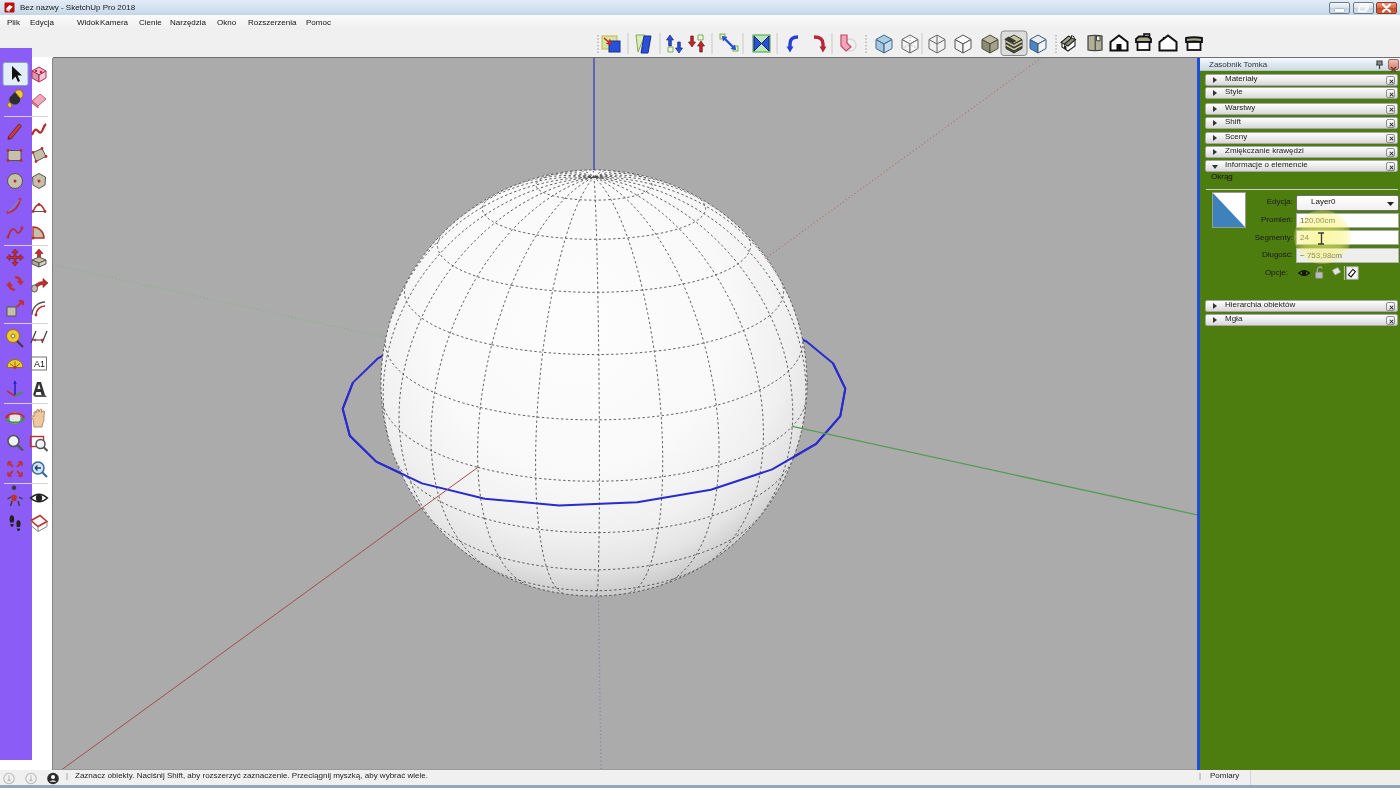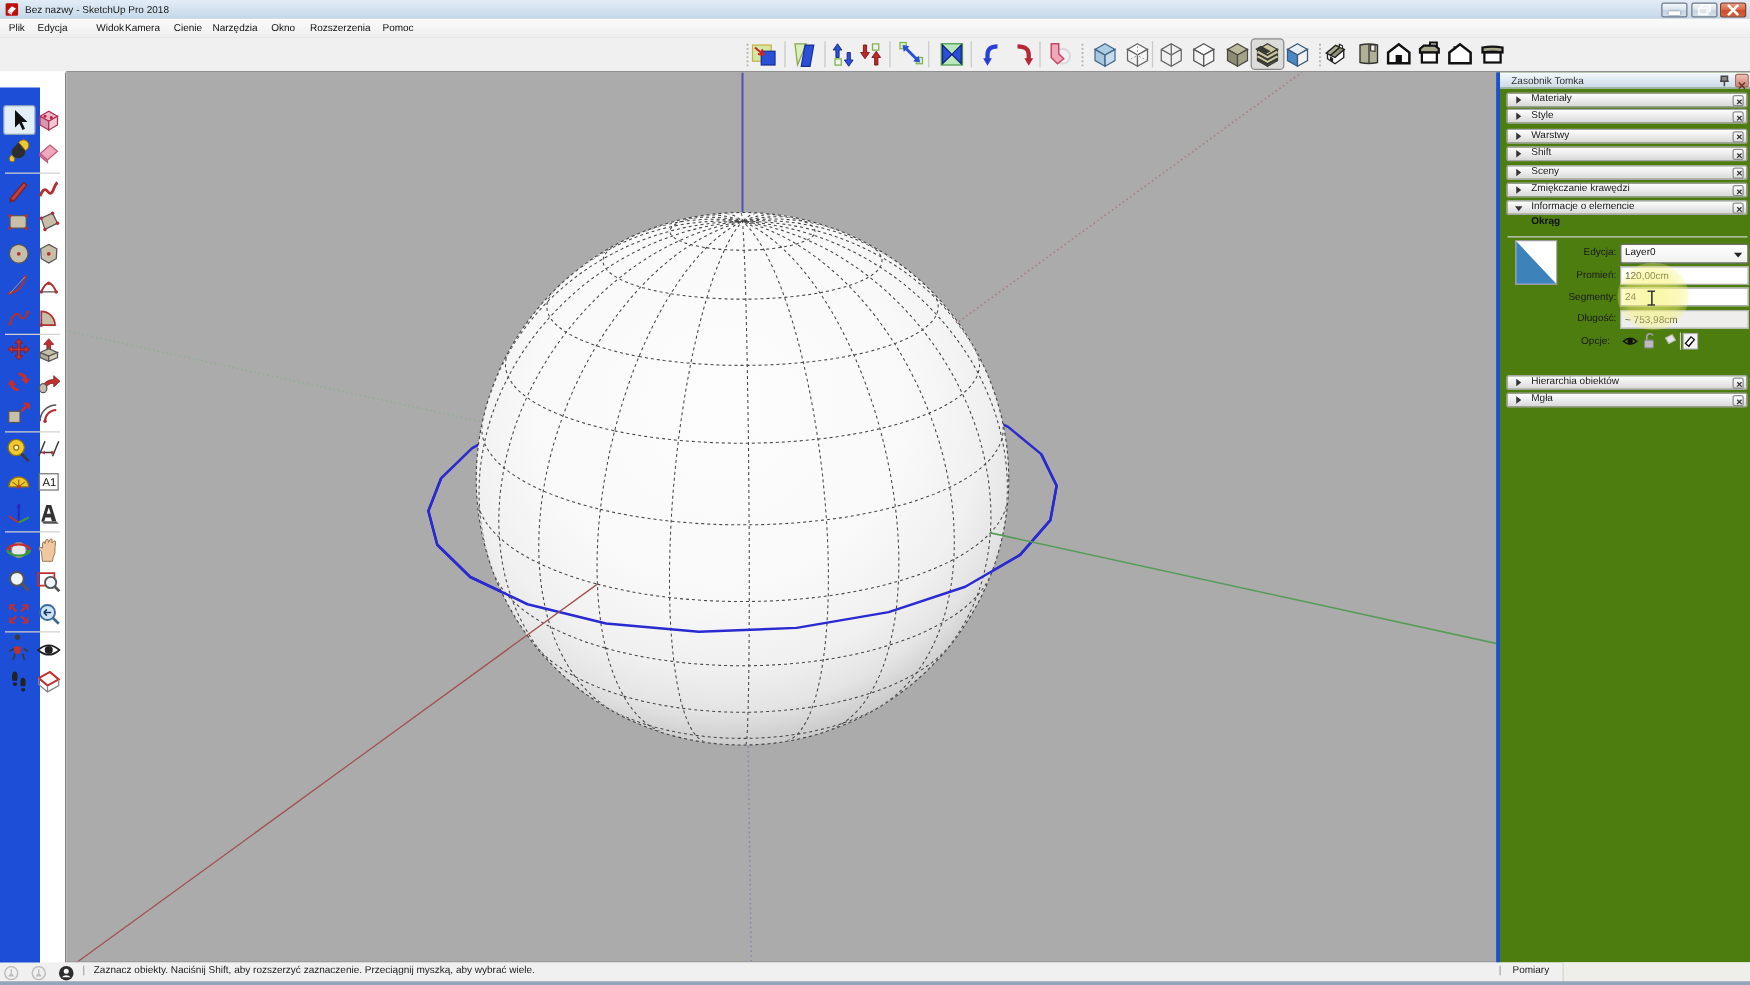--- a/index.html
+++ b/index.html
@@ -1,21 +1,21 @@
 <!DOCTYPE html>
 <html><head><meta charset="utf-8"><style>
 *{margin:0;padding:0;box-sizing:border-box}
 html,body{width:1400px;height:788px;overflow:hidden;font-family:"Liberation Sans",sans-serif;-webkit-font-smoothing:antialiased}
 .abs{position:absolute}
 #titlebar{position:absolute;left:0;top:0;width:1400px;height:30px;background:linear-gradient(#e2ecf6 0%,#cdddec 40%,#b9cde2 60%,#c5d6e7 100%);border-bottom:1px solid #9ab0c6;font-size:8px;color:#1a1a1a}
 #menubar{position:absolute;left:0;top:15px;width:1400px;height:15px;background:linear-gradient(#fbfbfb,#eeeeee);font-size:8px;color:#111}
 .mi{position:absolute;top:3px}
 #toolbar{position:absolute;left:0;top:30px;width:1400px;height:27px;background:#f0f0f0}
 #mainline{position:absolute;left:53px;top:57px;width:1347px;height:1px;background:#6e6e6e}
-#leftbar{position:absolute;left:0;top:70px;width:32px;height:712px;background:#1d4ed8}
+#leftbar{position:absolute;left:0;top:48px;width:32px;height:712px;background:#8b5cf6}
 #leftedge{position:absolute;left:52px;top:58px;width:1px;height:712px;background:#828282}
 #canvas{position:absolute;left:53px;top:58px;width:1144px;height:712px}
 #rightpanel{position:absolute;left:1197px;top:58px;width:229px;height:712px;background:#4d7c0f;border-left:3px solid #1d4ed8}
 #statusbar{position:absolute;left:0;top:770px;width:1400px;height:16px;background:#f0f0f0;font-size:8px;color:#222}
 #bottomedge{position:absolute;left:0;top:785px;width:1400px;height:3px;background:#93a5ba}
 .winbtn{position:absolute;top:2px;height:12px;border:1px solid #707a88;border-radius:2px}
 .hdr{position:absolute;left:5px;width:193px;height:12px;background:linear-gradient(#fdfdfd,#ececec 50%,#d8d8d8);border:1px solid #a6a6a6;border-radius:2px;font-size:8px;color:#1a1a1a}
 .hdr .tri{position:absolute;left:7px;top:2px;width:0;height:0;border-left:4px solid #333;border-top:3px solid transparent;border-bottom:3px solid transparent}
 .hdr .lbl{position:absolute;left:19px;top:-1px;white-space:nowrap}
 .hx{position:absolute;right:2px;top:1px;width:9px;height:9px;background:linear-gradient(#fbfbfb,#e2e2e2);border:1px solid #8e8e8e;border-radius:2px}
@@ -466,32 +466,32 @@
 <div class="hdr" style="top:88px">
       <div class="tri"></div>
       <span class="lbl">Zmiękczanie krawędzi</span>
       <div class="hx"></div>
     </div>
 <div class="hdr" style="top:102.4px">
       <div class="abs" style="left:6px;top:4px;width:0;height:0;border-top:4px solid #333;border-left:3px solid transparent;border-right:3px solid transparent"></div>
       <span class="lbl">Informacje o elemencie</span>
       <div class="hx"></div>
     </div>
-<div class="abs" style="left:25px;top:114px;font-size:8px;font-weight:bold;color:#111">Okrąg</div>
+<div class="abs" style="left:11px;top:114px;font-size:8px;font-weight:normal;color:#111">Okrąg</div>
 <div class="abs" style="left:6px;top:131px;width:192px;height:1px;background:#cdcdcd"></div>
 <div class="abs" style="left:1116px"></div>
 <div class="abs" style="left:13px;top:134px"></div>
 <div class="abs" style="left:96px;top:150px;width:110px;height:62px;pointer-events:none"></div>
 <div class="abs" style="left:94px;top:152px;width:57px;height:54px;border-radius:50%;background:radial-gradient(ellipse at center,rgba(246,243,118,0.66) 0%,rgba(246,243,118,0.5) 52%,rgba(246,243,125,0.22) 74%,rgba(246,243,130,0) 90%);z-index:5;pointer-events:none"></div>
 <svg class="abs" style="left:12px;top:134px" width="34" height="36" viewBox="0 0 34 36">
       <rect x="0.5" y="0.5" width="33" height="35" fill="#fff" stroke="#9a9a9a"></rect>
       <path d="M1 1 L33 35 L1 35 Z" fill="#3e82bb"></path>
     </svg>
 <div class="fl" style="left:28px;top:139px">Edycja:</div>
-<div class="abs" style="left:96px;top:137px;width:103px;height:16px;background:linear-gradient(#fff,#f0f0f0);border:1px solid #707070;border-radius:2px;font-size:8px;color:#111;padding:1px 3px">Layer0<svg class="abs" style="right:4px;top:6px" width="7" height="4" viewBox="0 0 7 4">
+<div class="abs" style="left:96px;top:137px;width:103px;height:16px;background:linear-gradient(#fff,#f0f0f0);border:1px solid #707070;border-radius:2px;font-size:8px;color:#111;padding:1px 14px">Layer0<svg class="abs" style="right:4px;top:6px" width="7" height="4" viewBox="0 0 7 4">
         <path d="M0 0 L7 0 L3.5 4 Z" fill="#222"></path>
       </svg></div>
 <div class="fl" style="left:28px;top:157px">Promień:</div>
 <div class="fi" style="top:154.5px">120,00cm</div>
 <div class="fl" style="left:28px;top:174.5px">Segmenty:</div>
 <div class="fi" style="top:172px">24</div>
 <svg class="abs" style="left:117px;top:174px;z-index:6" width="9" height="13" viewBox="0 0 9 13">
       <path d="M1 1 h6 M1 12 h6 M4.5 1 v11" stroke="#3a3a3a" stroke-width="1.3"></path>
     </svg>
 <div class="fl" style="left:28px;top:192px">Długość:</div>

